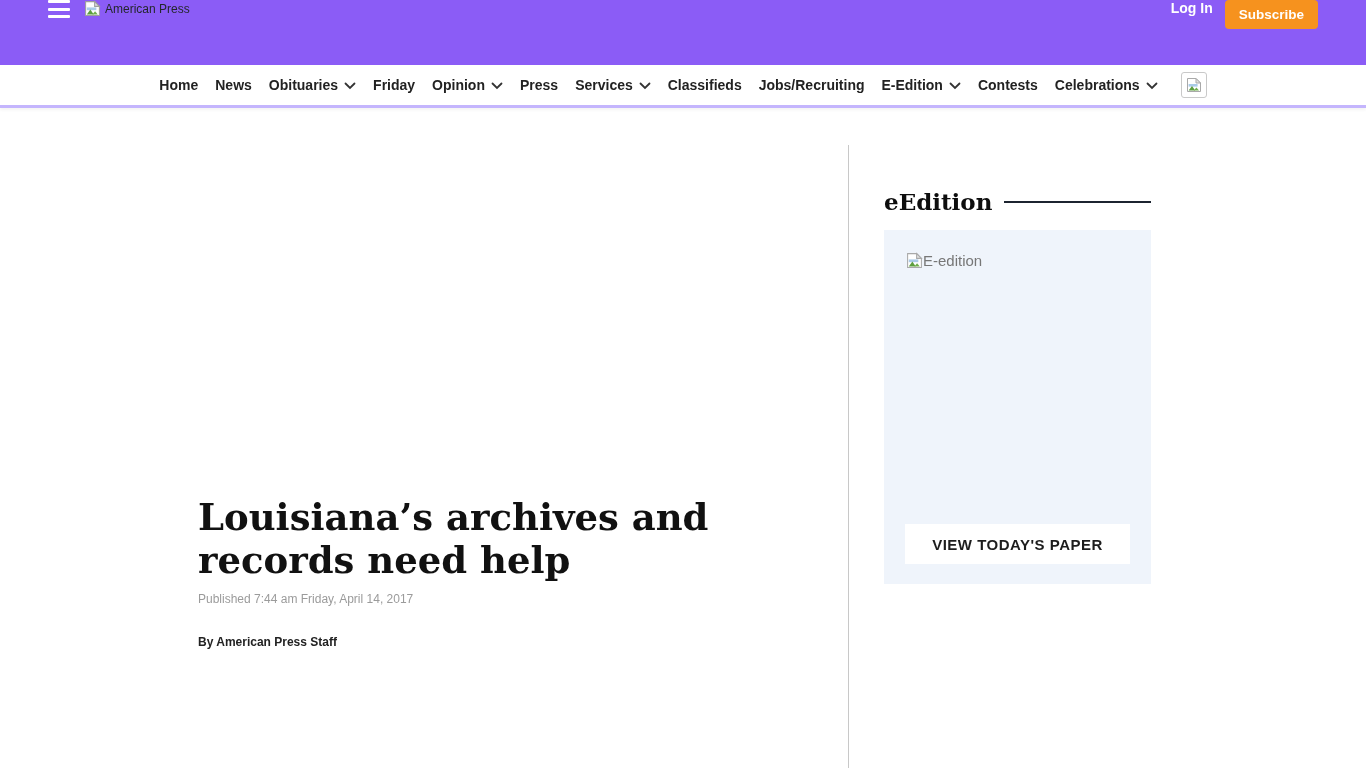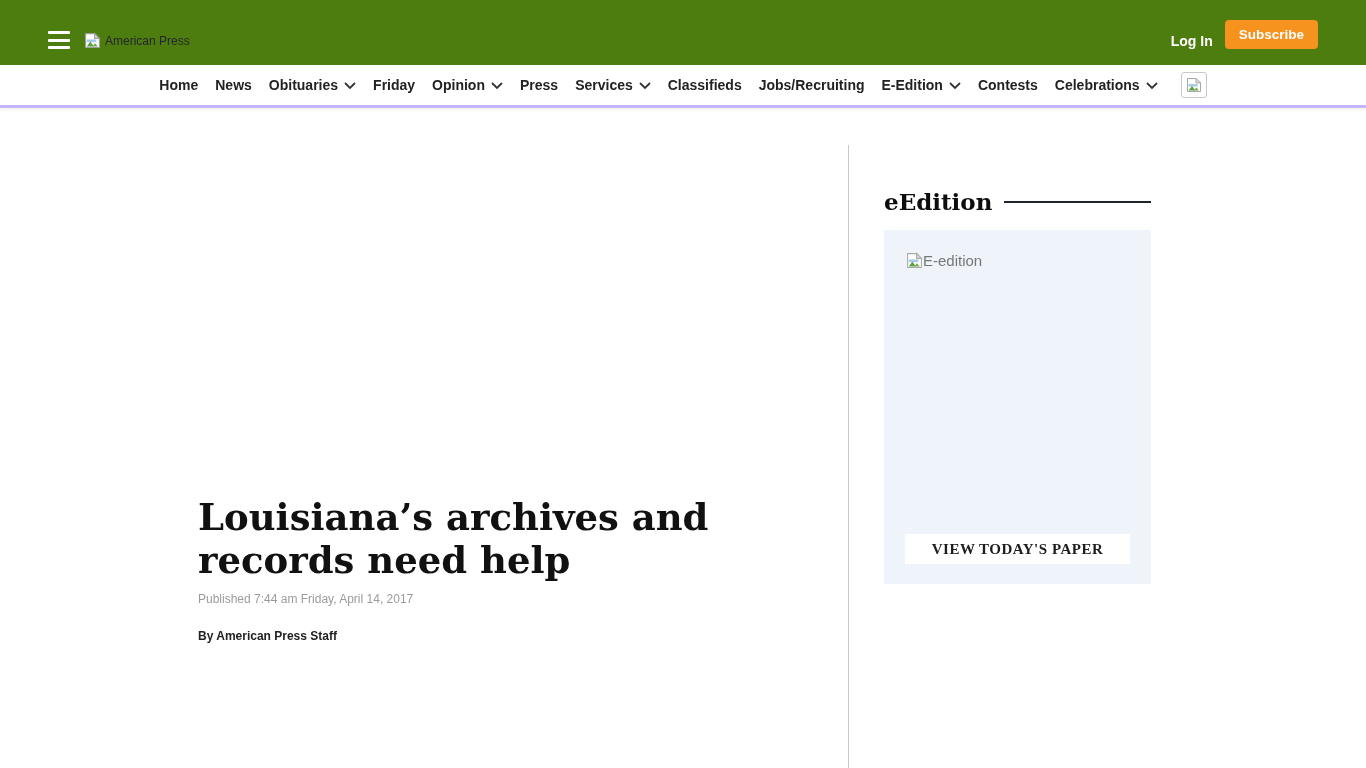--- a/index.html
+++ b/index.html
@@ -1,21 +1,21 @@
 <!DOCTYPE html>
 <html><head>
 <meta charset="utf-8">
 <style>
   * { margin:0; padding:0; box-sizing:border-box; }
   html,body { width:1366px; height:768px; overflow:hidden; background:#fff;
               font-family:"Liberation Sans", sans-serif; }
 
   
-  .topbar { height:65px; background:#4d7c0f; display:flex; align-items:flex-end;
-            padding:16px 48px; }
+  .topbar { height:65px; background:#8b5cf6; display:flex; align-items:flex-start;
+            padding:0 48px; }
   .hamburger { width:22px; height:18px; display:flex; flex-direction:column;
                justify-content:space-between; background:none; border:none;
                cursor:pointer; margin-right:14px; }
   .hamburger span { display:block; height:3px; background:#fff; border-radius:1px; }
   .logo-wrap { display:flex; align-items:center; }
   .logo-alt { color:#24272c; font-size:12px; margin-left:4px; }
   .topbar .spacer { flex:1; }
   .login { color:#fff; font-size:14px; font-weight:700; margin-right:12px; cursor:pointer; }
   .subscribe-btn { background:#f6921e; color:#fff; border:none; border-radius:4px;
                    font-family:"Liberation Sans",sans-serif; font-size:13.5px;
@@ -33,35 +33,35 @@
                  margin-left:6px; cursor:pointer; background:#fff; }
 
   
   .col-divider { position:absolute; left:848px; top:145px; bottom:0; width:1px;
                  background:#c8c8c8; }
 
   
   .article { position:absolute; left:198px; top:496px; width:600px; }
   .article h1 { font-family:"DejaVu Serif", serif; font-weight:700; font-size:37px;
                 line-height:1.17; color:#111; width:560px; margin-bottom:9px; }
-  .published { font-size:12px; color:#9b9b9b; margin-bottom:23px; }
+  .published { font-size:12px; color:#9b9b9b; margin-bottom:29px; }
   .byline { font-size:12px; font-weight:700; color:#222; margin-bottom:3px; }
   .body-text { font-size:16.5px; color:#3d3d3d; line-height:1.45; width:587px; }
 
   
   .sidebar { position:absolute; left:884px; top:188px; width:267px; }
   .sb-head { display:flex; align-items:center; gap:12px; margin-bottom:15px; }
   .sb-title { font-family:"DejaVu Serif", serif; font-weight:700; font-size:23px;
               color:#0d0d0d; }
   .sb-rule { flex:1; height:2px; background:#1c2430; }
   .sb-box { background:#eff4fb; height:354px; position:relative; padding:22px 22px; }
   .alt-row { display:flex; align-items:center; color:#777; font-size:15px; }
-  .view-btn { position:absolute; left:21px; right:21px; bottom:20px; height:30px;
+  .view-btn { position:absolute; left:21px; right:21px; bottom:20px; height:40px;
               background:#fff; border:none; cursor:pointer;
-              font-family:Liberation Serif, serif; font-size:15px;
+              font-family:Liberation Sans, sans-serif; font-size:15px;
               font-weight:700; letter-spacing:.5px; color:#1d1d1d; }
 
   svg { display:block; }
 </style>
 </head>
 <body>
 
 <header class="topbar">
   <button class="hamburger">
     <span></span>

